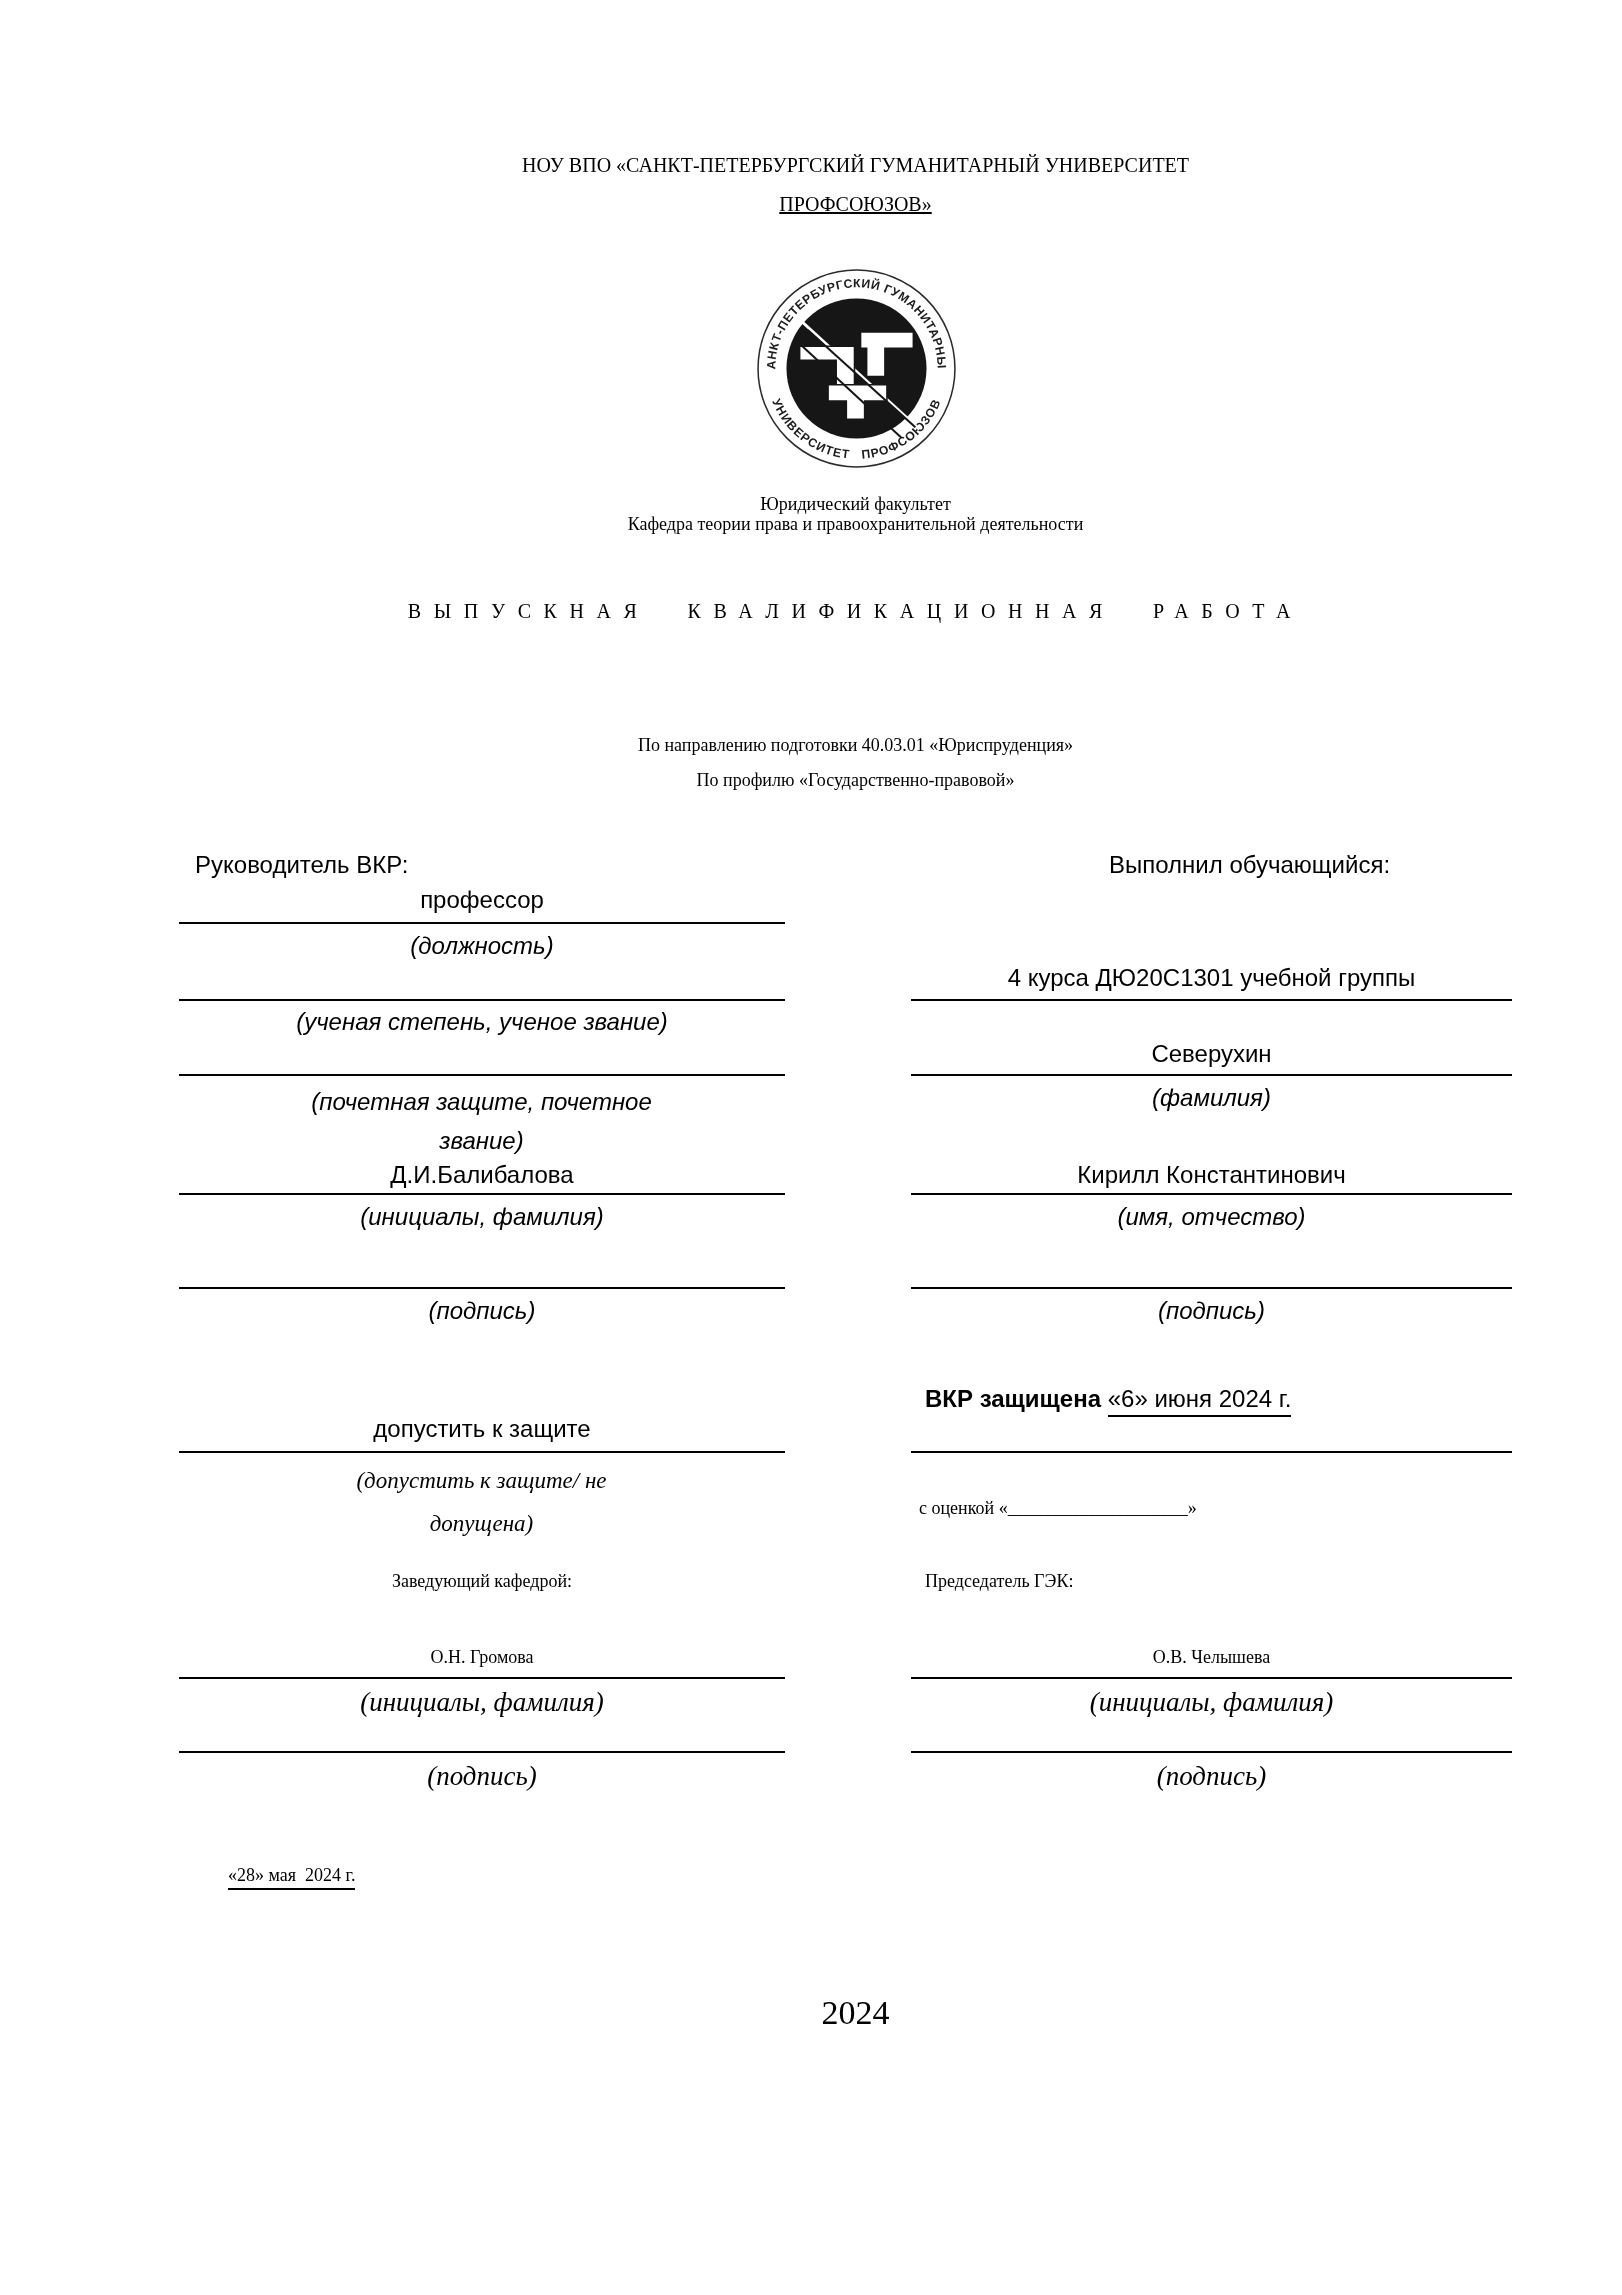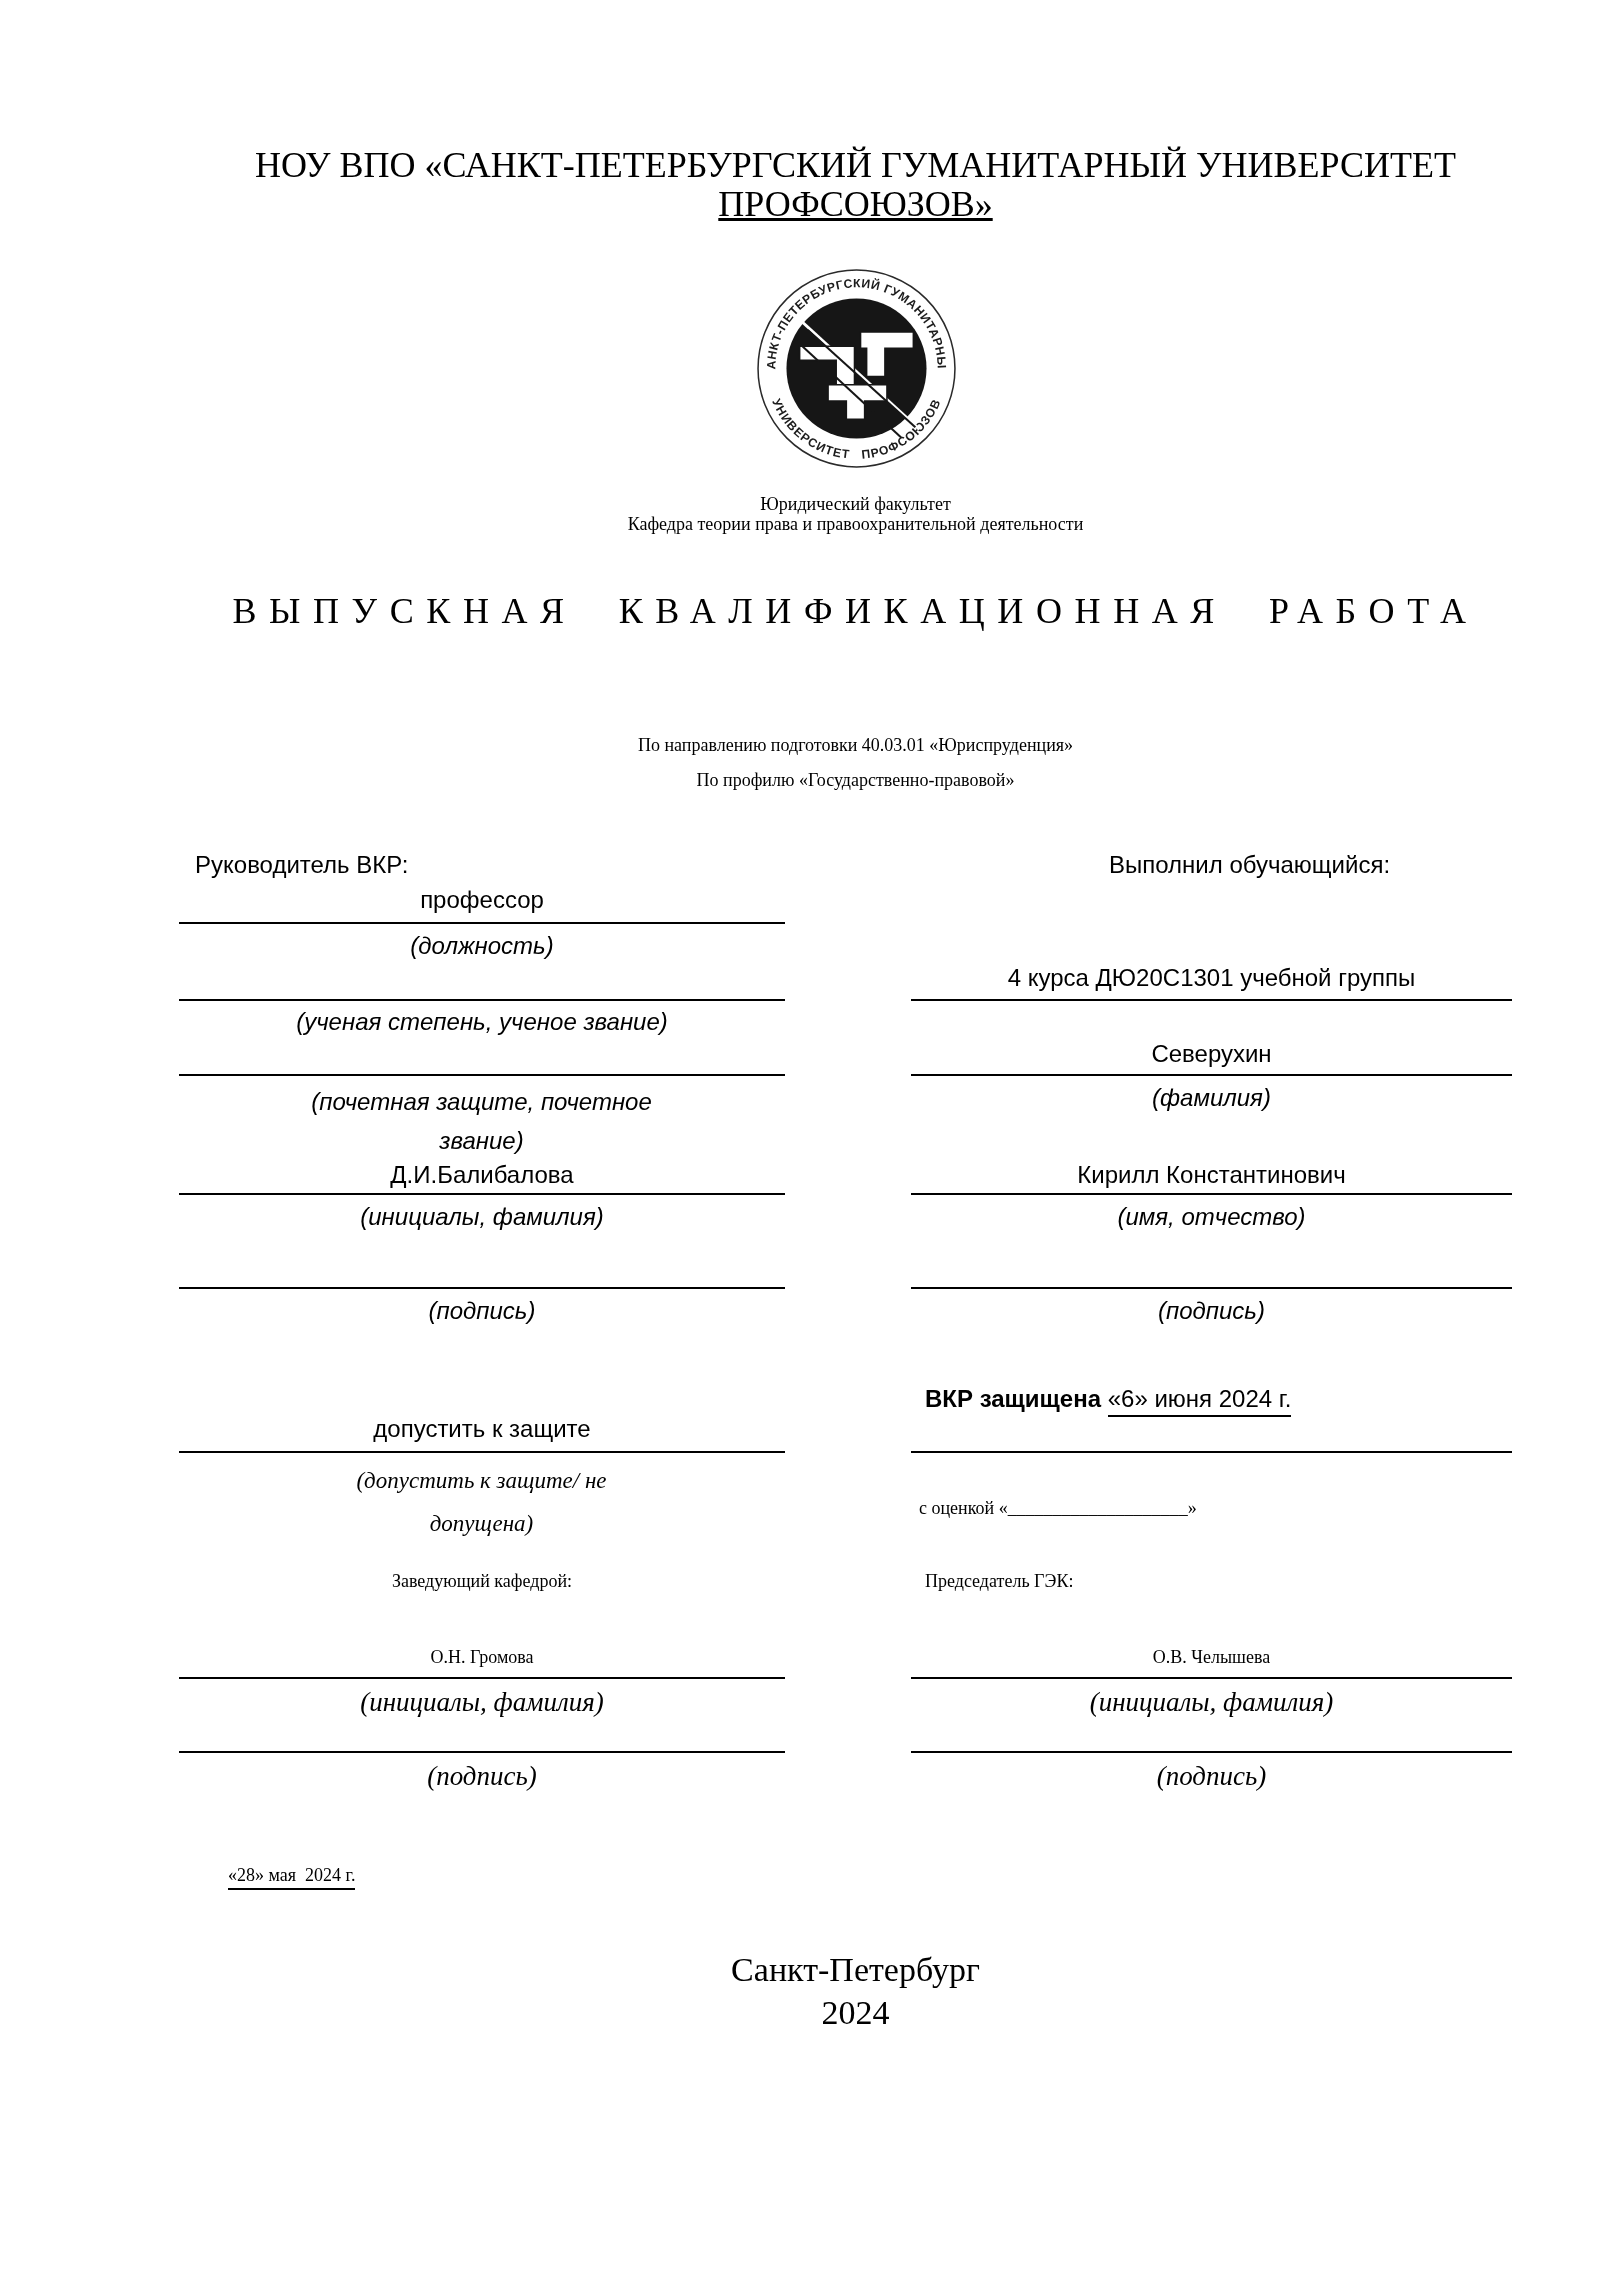--- a/index.html
+++ b/index.html
@@ -14,21 +14,21 @@
   .abs{position:absolute;}
   .serif{font-family:"Liberation Serif", serif;}
   .sans{font-family:"Liberation Sans", sans-serif;}
   .it{font-style:italic;}
   .b{font-weight:bold;}
   .ctr{text-align:center;}
   .nw{white-space:nowrap;}
   .fullc{left:188px;width:1335px;text-align:center;}
   .rule{position:absolute;height:0;border-top:2.4px solid #000;}
   .fs35{font-size:18px;line-height:33px;}
-  .fs36{font-size:36px;line-height:35px;}
+  .fs36{font-size:20px;line-height:35px;}
   .fs42{font-size:34px;line-height:41px;}
   .fs31{font-size:24px;line-height:31px;}
   .fs34{font-size:27px;line-height:33px;}
   .spaced{letter-spacing:12.6px;word-spacing:20.4px;}
   .titlesp{letter-spacing:3.1px;word-spacing:3.1px;}
   .u-ink{border-bottom:2.4px solid #000;padding-bottom:3.1px;}
 </style>
 </head>
 <body>
 
@@ -130,17 +130,16 @@
   <div class="abs serif fs35 ctr" style="left:911px;top:1641px;width:601px;">О.В. Челышева</div>
   <div class="rule" style="left:911px;top:1677px;width:601px;"></div>
   <div class="abs serif it fs34 ctr" style="left:911px;top:1686px;width:601px;">(инициалы, фамилия)</div>
   <div class="rule" style="left:911px;top:1751px;width:601px;"></div>
   <div class="abs serif it fs34 ctr" style="left:911px;top:1760px;width:601px;">(подпись)</div>
 
   <div class="abs serif fs35 nw" style="left:228px;top:1859px;">
     <span class="u-ink" style="white-space:pre;">«28» мая  2024 г.</span>
   </div>
 
-  <div class="abs fullc serif fs42" style="top:1949px;">Санкт-Петербург</div>
   <div class="abs fullc serif fs42" style="top:1992px;">2024</div>
 
 </div>
 
 
 </body></html>

